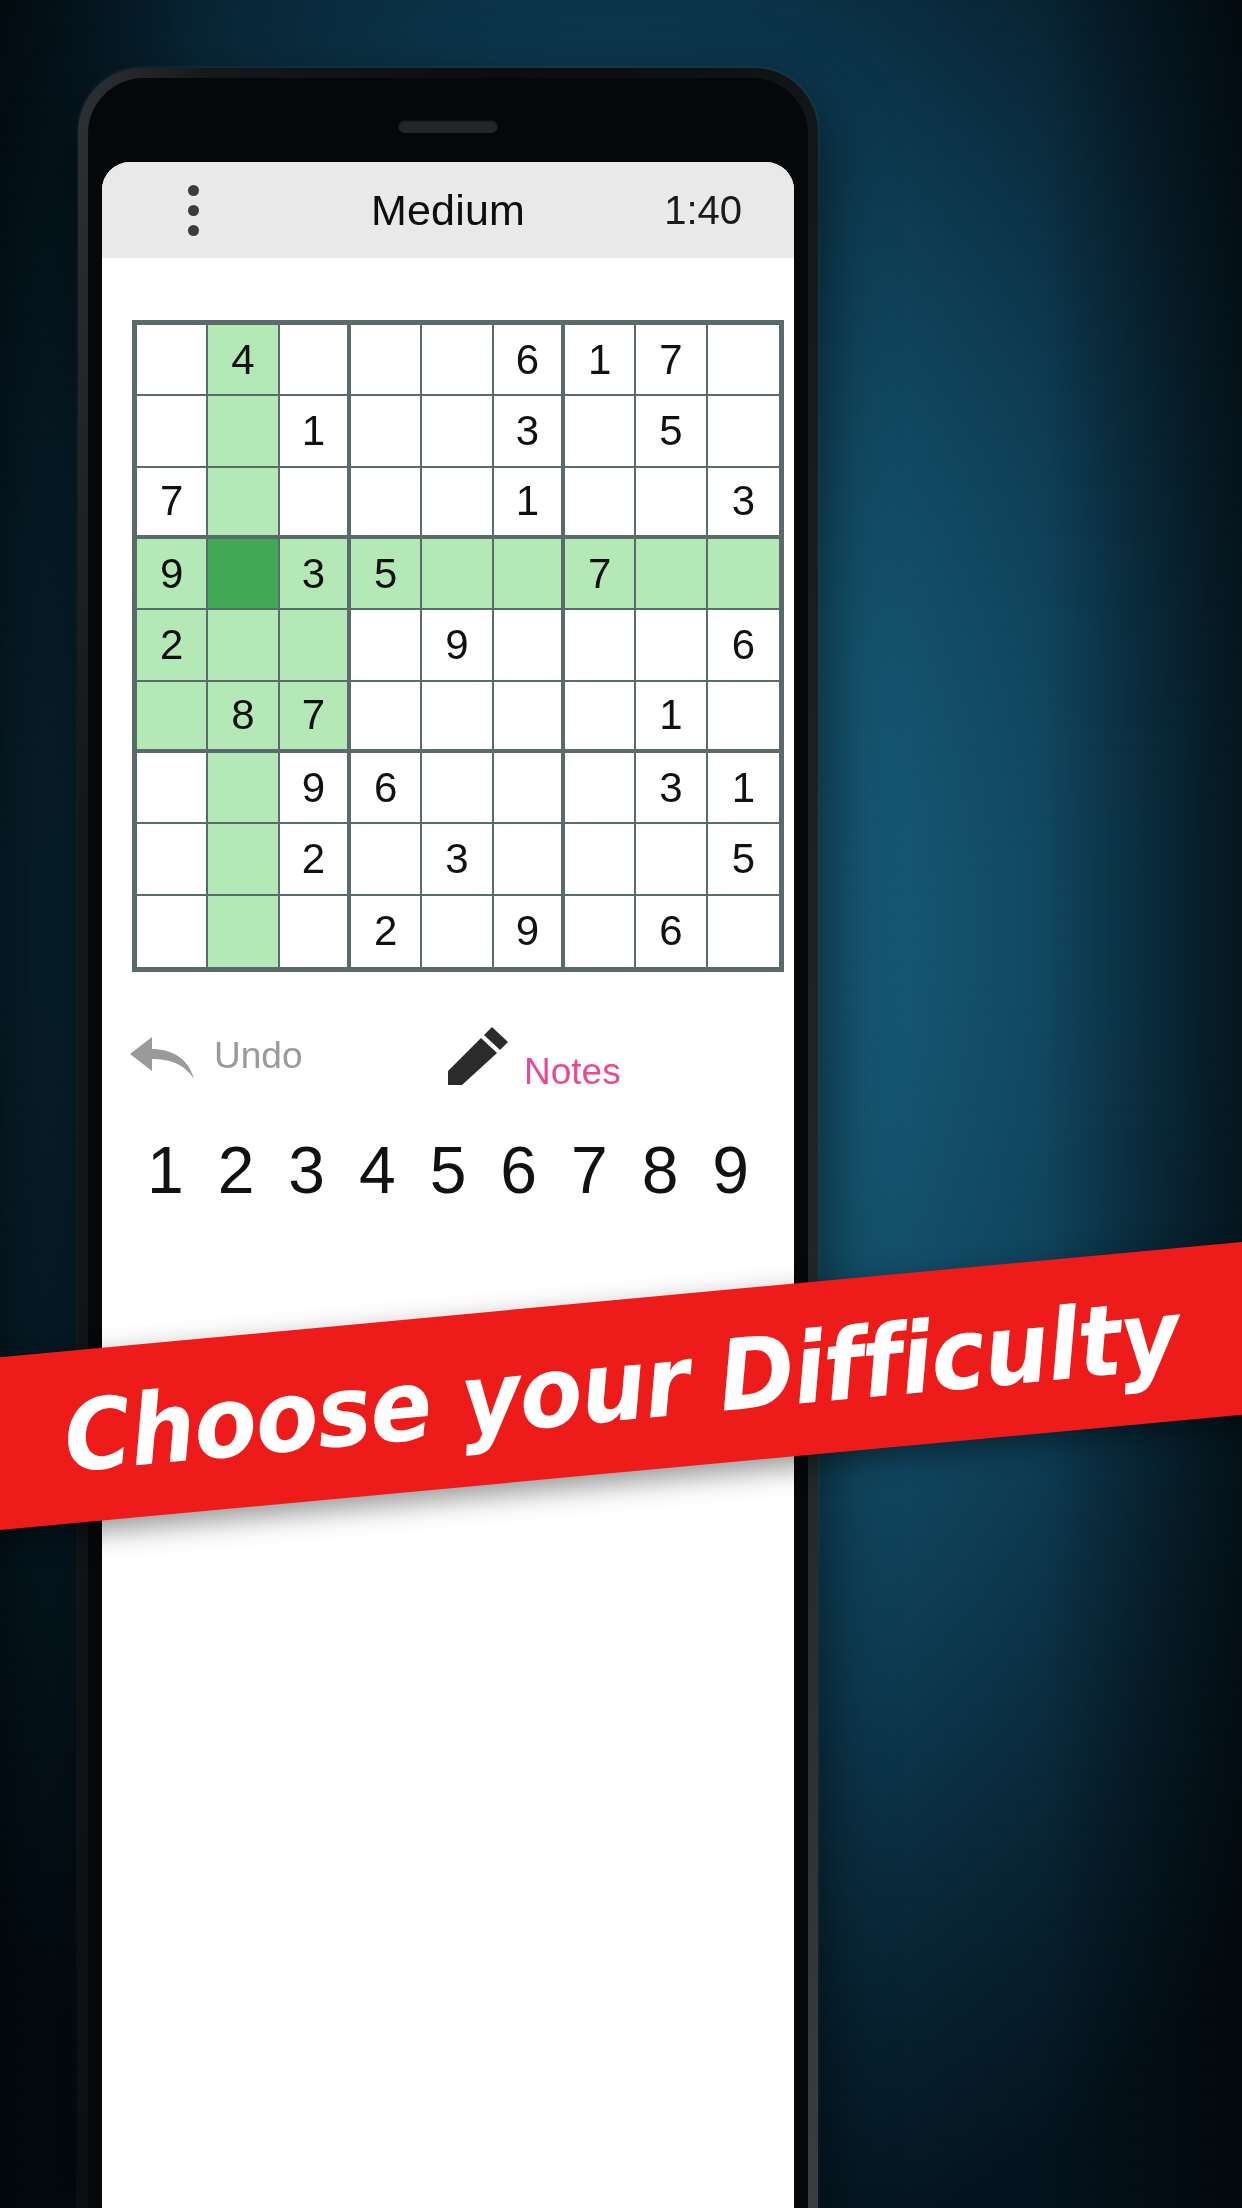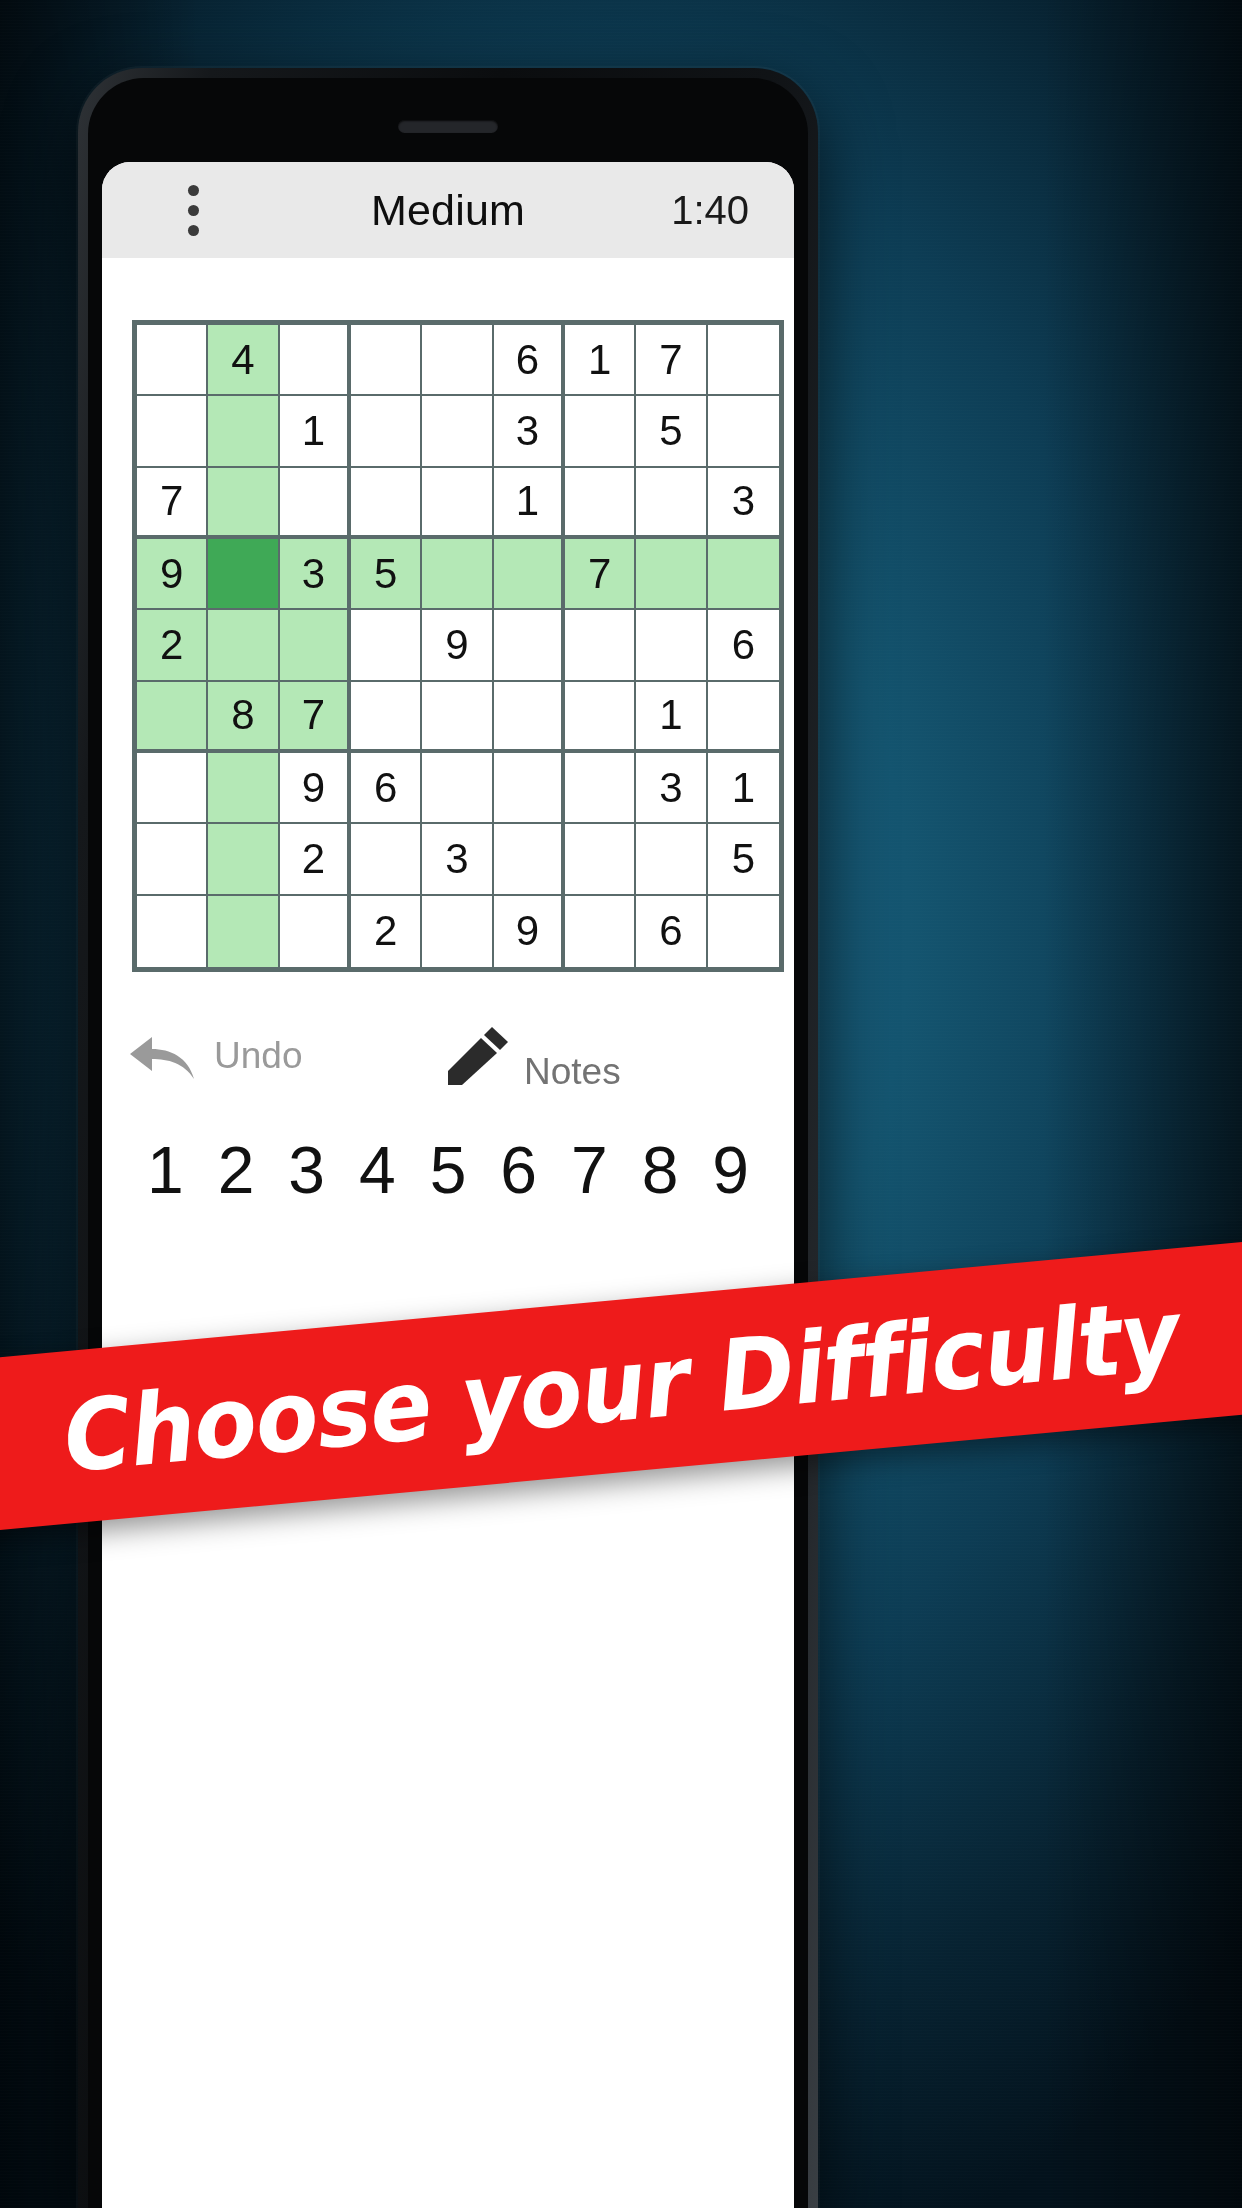--- a/index.html
+++ b/index.html
@@ -70,21 +70,21 @@
     display:flex; flex-direction:column; align-items:center; justify-content:center;
     gap:9px;
   }
   #menu-btn span { width:11px; height:11px; border-radius:50%; background:#3b3b3b; display:block; }
   #appbar-title {
     position:absolute; left:0; right:0; text-align:center;
     font-size:43px; color:#0e0e0e; font-weight:400; letter-spacing:.2px;
     pointer-events:none;
   }
   #appbar-timer {
-    position:absolute; right:45px;
+    position:absolute; right:52px;
     font-size:40px; color:#1a1a1a; font-weight:400;
   }
 
   
   #board-wrap { padding:62px 30px 0 30px; background:#fff; }
   #board {
     width:652px; height:652px;
     border:5px solid #5a6b6b;
     background:#5a6b6b;
     display:grid;
@@ -107,21 +107,21 @@
   .cell.sel { background:#3fa956; }
 
   
   #actions {
     display:flex; margin-top:46px; padding:0 24px;
   }
   .action { flex:1; display:flex; flex-direction:row; align-items:center; gap:16px; }
   .action .ic { height:58px; display:flex; align-items:flex-end; justify-content:center; }
   .action .lb { font-size:37px; }
   .action.dim .lb { color:#9a9a9a; }
-  .action.act .lb { color:#737373;margin-top:33px; }
+  .action.act .lb { color:#ec4899;margin-top:33px; }
 
   
   .undo-ic { width:72px; height:54px; position:relative; }
   .undo-ic svg { width:100%; height:100%; display:block; }
   
   .erase-ic { width:64px; height:46px; }
   .erase-ic svg { width:100%; height:100%; display:block; }
   
   .notes-ic { width:60px; height:58px; }
   .notes-ic svg { width:100%; height:100%; display:block; }

